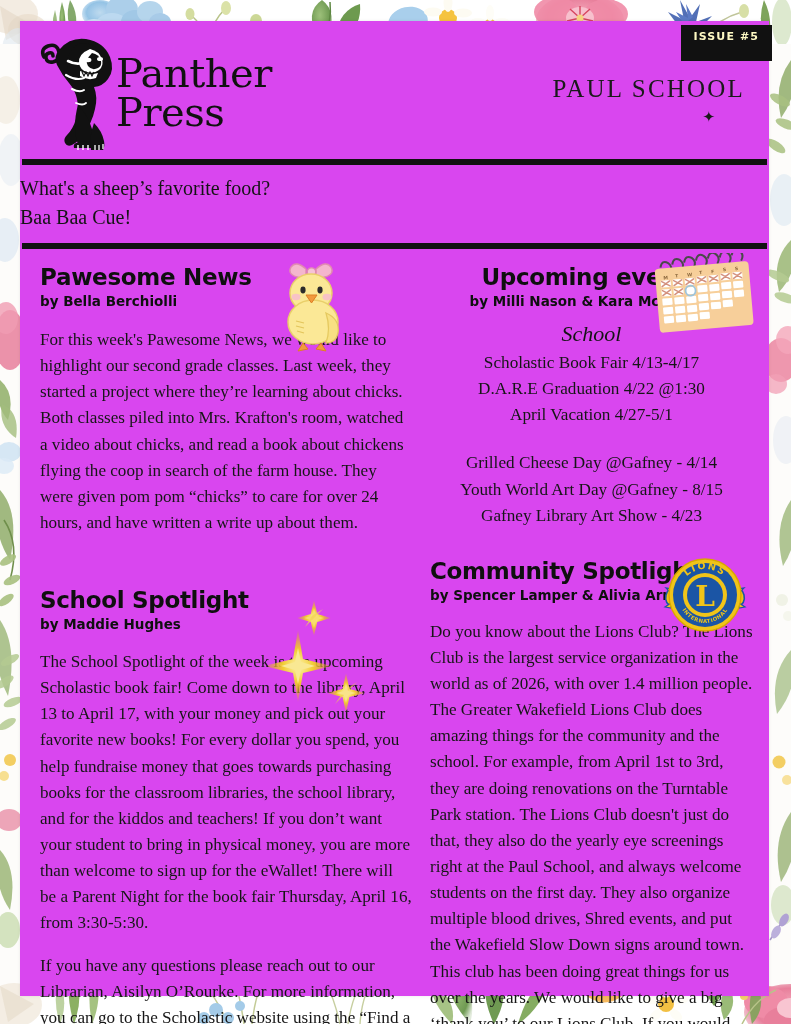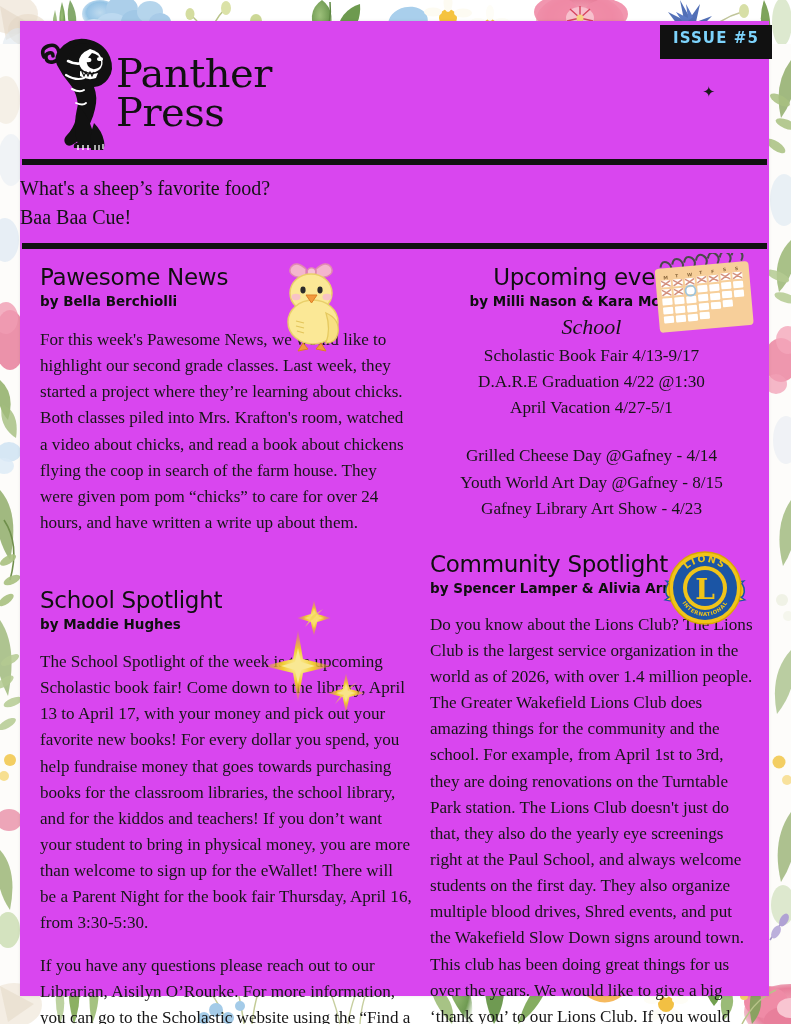--- a/index.html
+++ b/index.html
@@ -37,26 +37,26 @@
     z-index: 5;
     box-shadow: 0 0 3px rgba(0,0,0,0.09);
   }
 
   
   #issue-badge {
     position: absolute;
     right: 19px;
     top: 25px;
     background: #111111;
-    color: #7dd3fc;
+    color: #fef9c3;
     font-family: "DejaVu Sans", sans-serif;
     font-weight: bold;
-    font-size: 15px;
+    font-size: 11px;
     letter-spacing: 1.1px;
-    padding: 6px 13px 13px 13px;
+    padding: 6px 13px 19px 13px;
     z-index: 20;
     line-height: 1;
   }
 
   
   #masthead {
     position: relative;
     height: 138px;
   }
   #panther-logo {
@@ -138,21 +138,21 @@
   #col-right {
     width: 343px;
     padding: 0 16px 0 4px;
     box-sizing: border-box;
     position: relative;
   }
 
   
   .sec-title {
     font-family: "DejaVu Sans", sans-serif;
-    font-weight: normal;
+    font-weight: bold;
     font-size: 23px;
     color: #0f0f0f;
     letter-spacing: -0.3px;
     line-height: 1.12;
   }
   .sec-title.center { text-align: center; }
   .sec-byline {
     font-family: "DejaVu Sans", sans-serif;
     font-weight: bold;
     font-size: 13.5px;
@@ -563,20 +563,21 @@
         </g>
       </svg>
     </div>
 
     <div id="masthead-title">
       <span class="ln">Panther</span>
       <span class="ln">Press</span>
     </div>
 
     <div id="masthead-right">
+      <div id="school-name">PAUL SCHOOL</div>
       <div id="masthead-diamond">✦</div>
     </div>
   </div>
 
   <div class="rule-bar"></div>
   <div id="joke-band">
     <div class="joke-line">What's a sheep’s favorite food?</div>
     <div class="joke-line">Baa Baa Cue!</div>
   </div>
   <div class="rule-bar"></div>
@@ -746,23 +747,23 @@
                 <path d="M26 34 l8 5 M34 34 l-8 5"></path>
               </g>
 
               <circle cx="42" cy="36.5" r="5" fill="none" stroke="#9cc4dd" stroke-width="1.8"></circle>
             </g>
           </svg>
         </div>
         <div class="sec-title center">Upcoming events</div>
         <div class="sec-byline center">by Milli Nason &amp; Kara McCawley</div>
 
-        <div style="margin-top:5px;">
+        <div style="margin-top:12px;">
           <div class="evt-group-title">School</div>
-          <div class="evt-line">Scholastic Book Fair 4/13-9/17</div>
+          <div class="evt-line">Scholastic Book Fair 4/13-4/17</div>
           <div class="evt-line">D.A.R.E Graduation 4/22 @1:30</div>
           <div class="evt-line">April Vacation 4/27-5/1</div>
 
           <div class="evt-gap"></div>
 
           <div class="evt-line">Grilled Cheese Day @Gafney - 4/14</div>
           <div class="evt-line">Youth World Art Day @Gafney - 8/15</div>
           <div class="evt-line">Gafney Library Art Show - 4/23</div>
         </div>
       </div>

